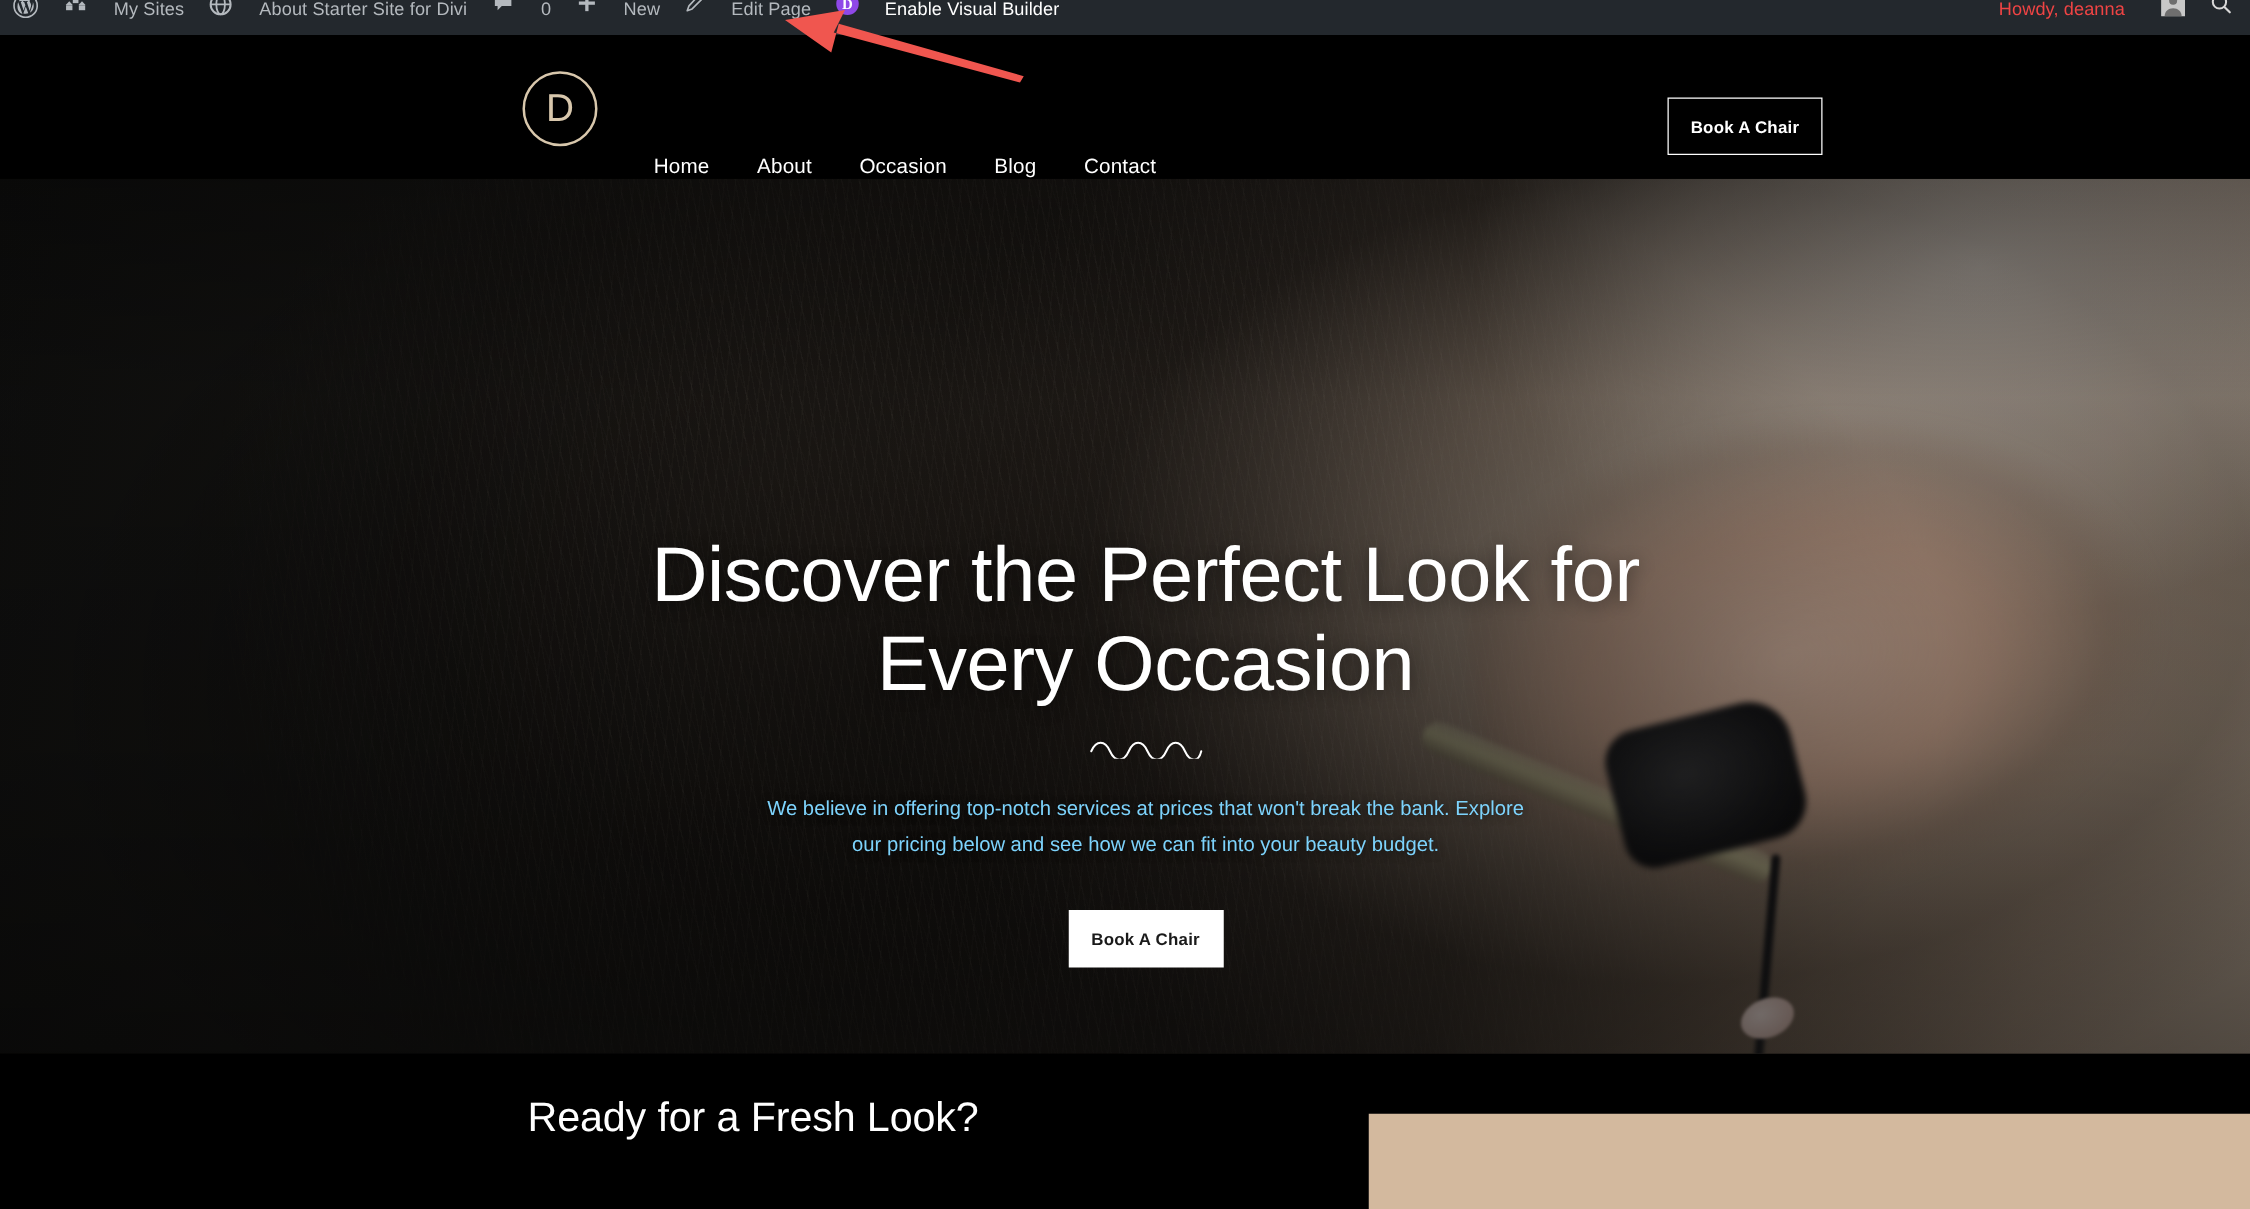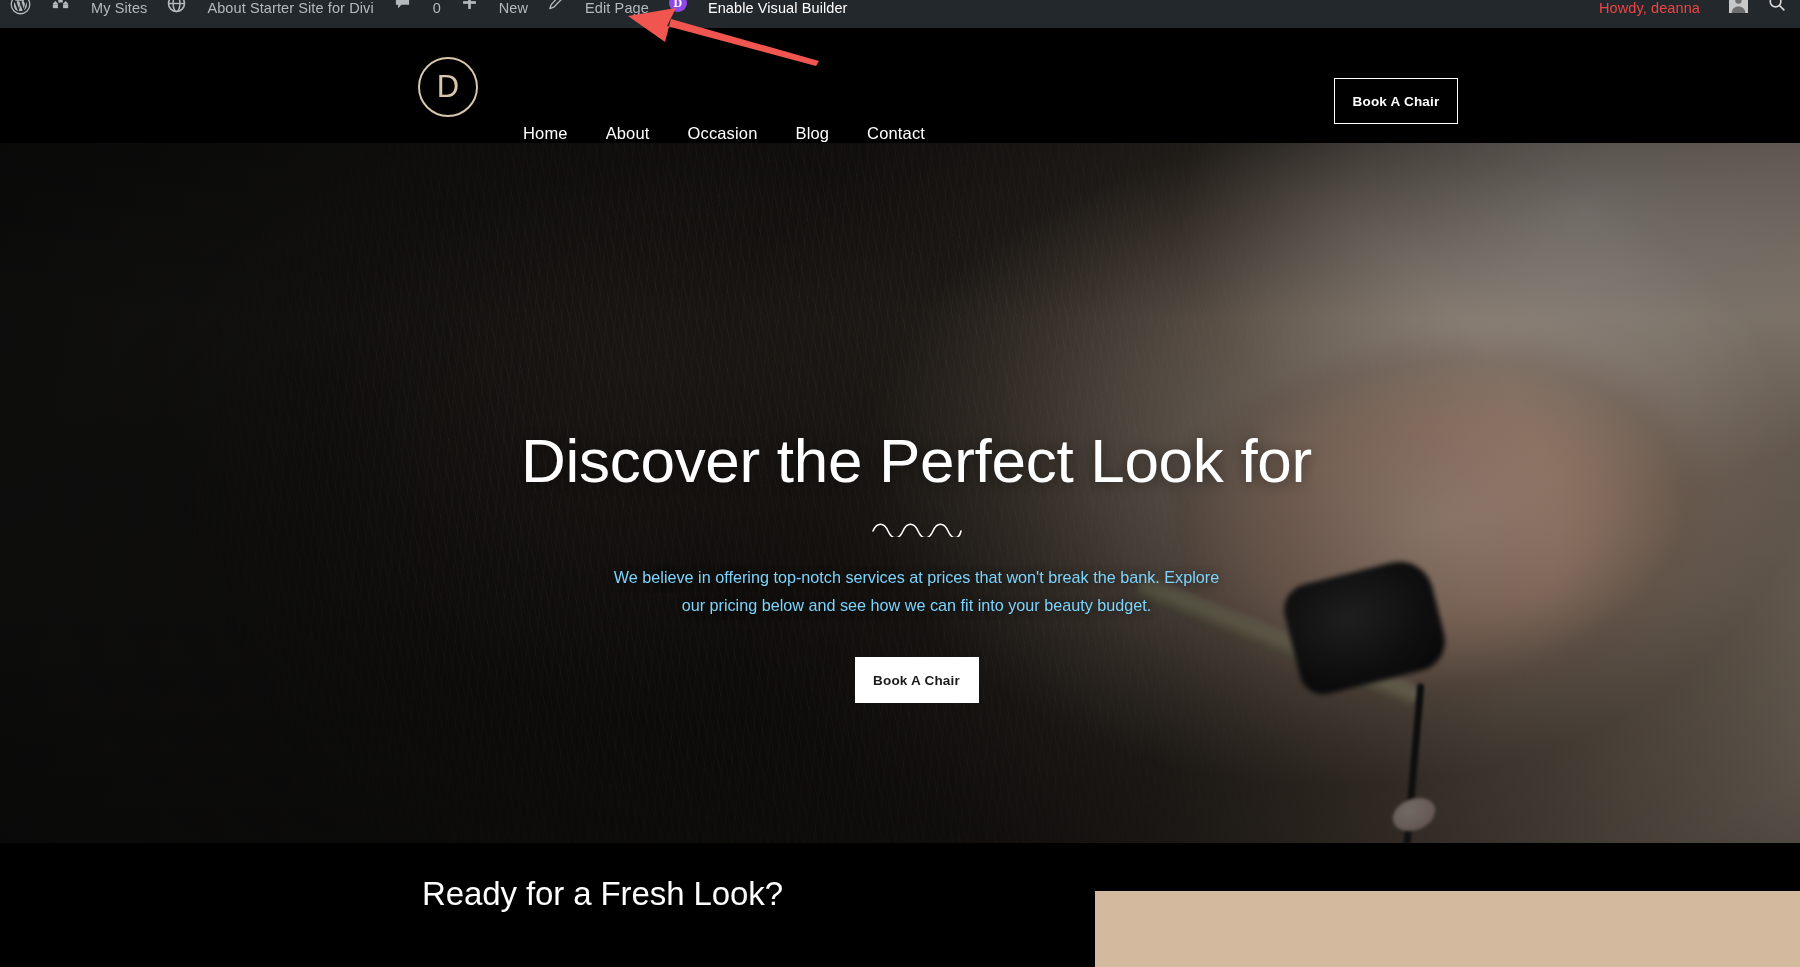--- a/index.html
+++ b/index.html
@@ -368,20 +368,21 @@
   <div id="bg-hand"></div>
   <div id="bg-barrel"></div>
   <div id="bg-clamp"></div>
   <div id="bg-cord"></div>
   <div id="bg-nail"></div>
   <div class="bg-layer" id="bg-scrim"></div>
 
   <div id="hero-content">
     <h1 id="hero-title">
       <span>Discover the Perfect Look for</span><br>
+      <span>Every Occasion</span>
     </h1>
 
     <svg id="wave" viewBox="0 0 92 18">
       <path d="M2 12 C 6 3, 13 3, 17 12 S 28 21, 32 12 S 43 3, 47 12 S 58 21, 62 12 S 73 3, 77 12 S 88 21, 90 12" fill="none" stroke="#ffffff" stroke-width="1.6" stroke-linecap="round"></path>
     </svg>
 
     <p id="hero-sub">We believe in offering top-notch services at prices that won't break the bank. Explore our pricing below and see how we can fit into your beauty budget.</p>
 
     <button id="hero-cta">Book A Chair</button>
   </div>

